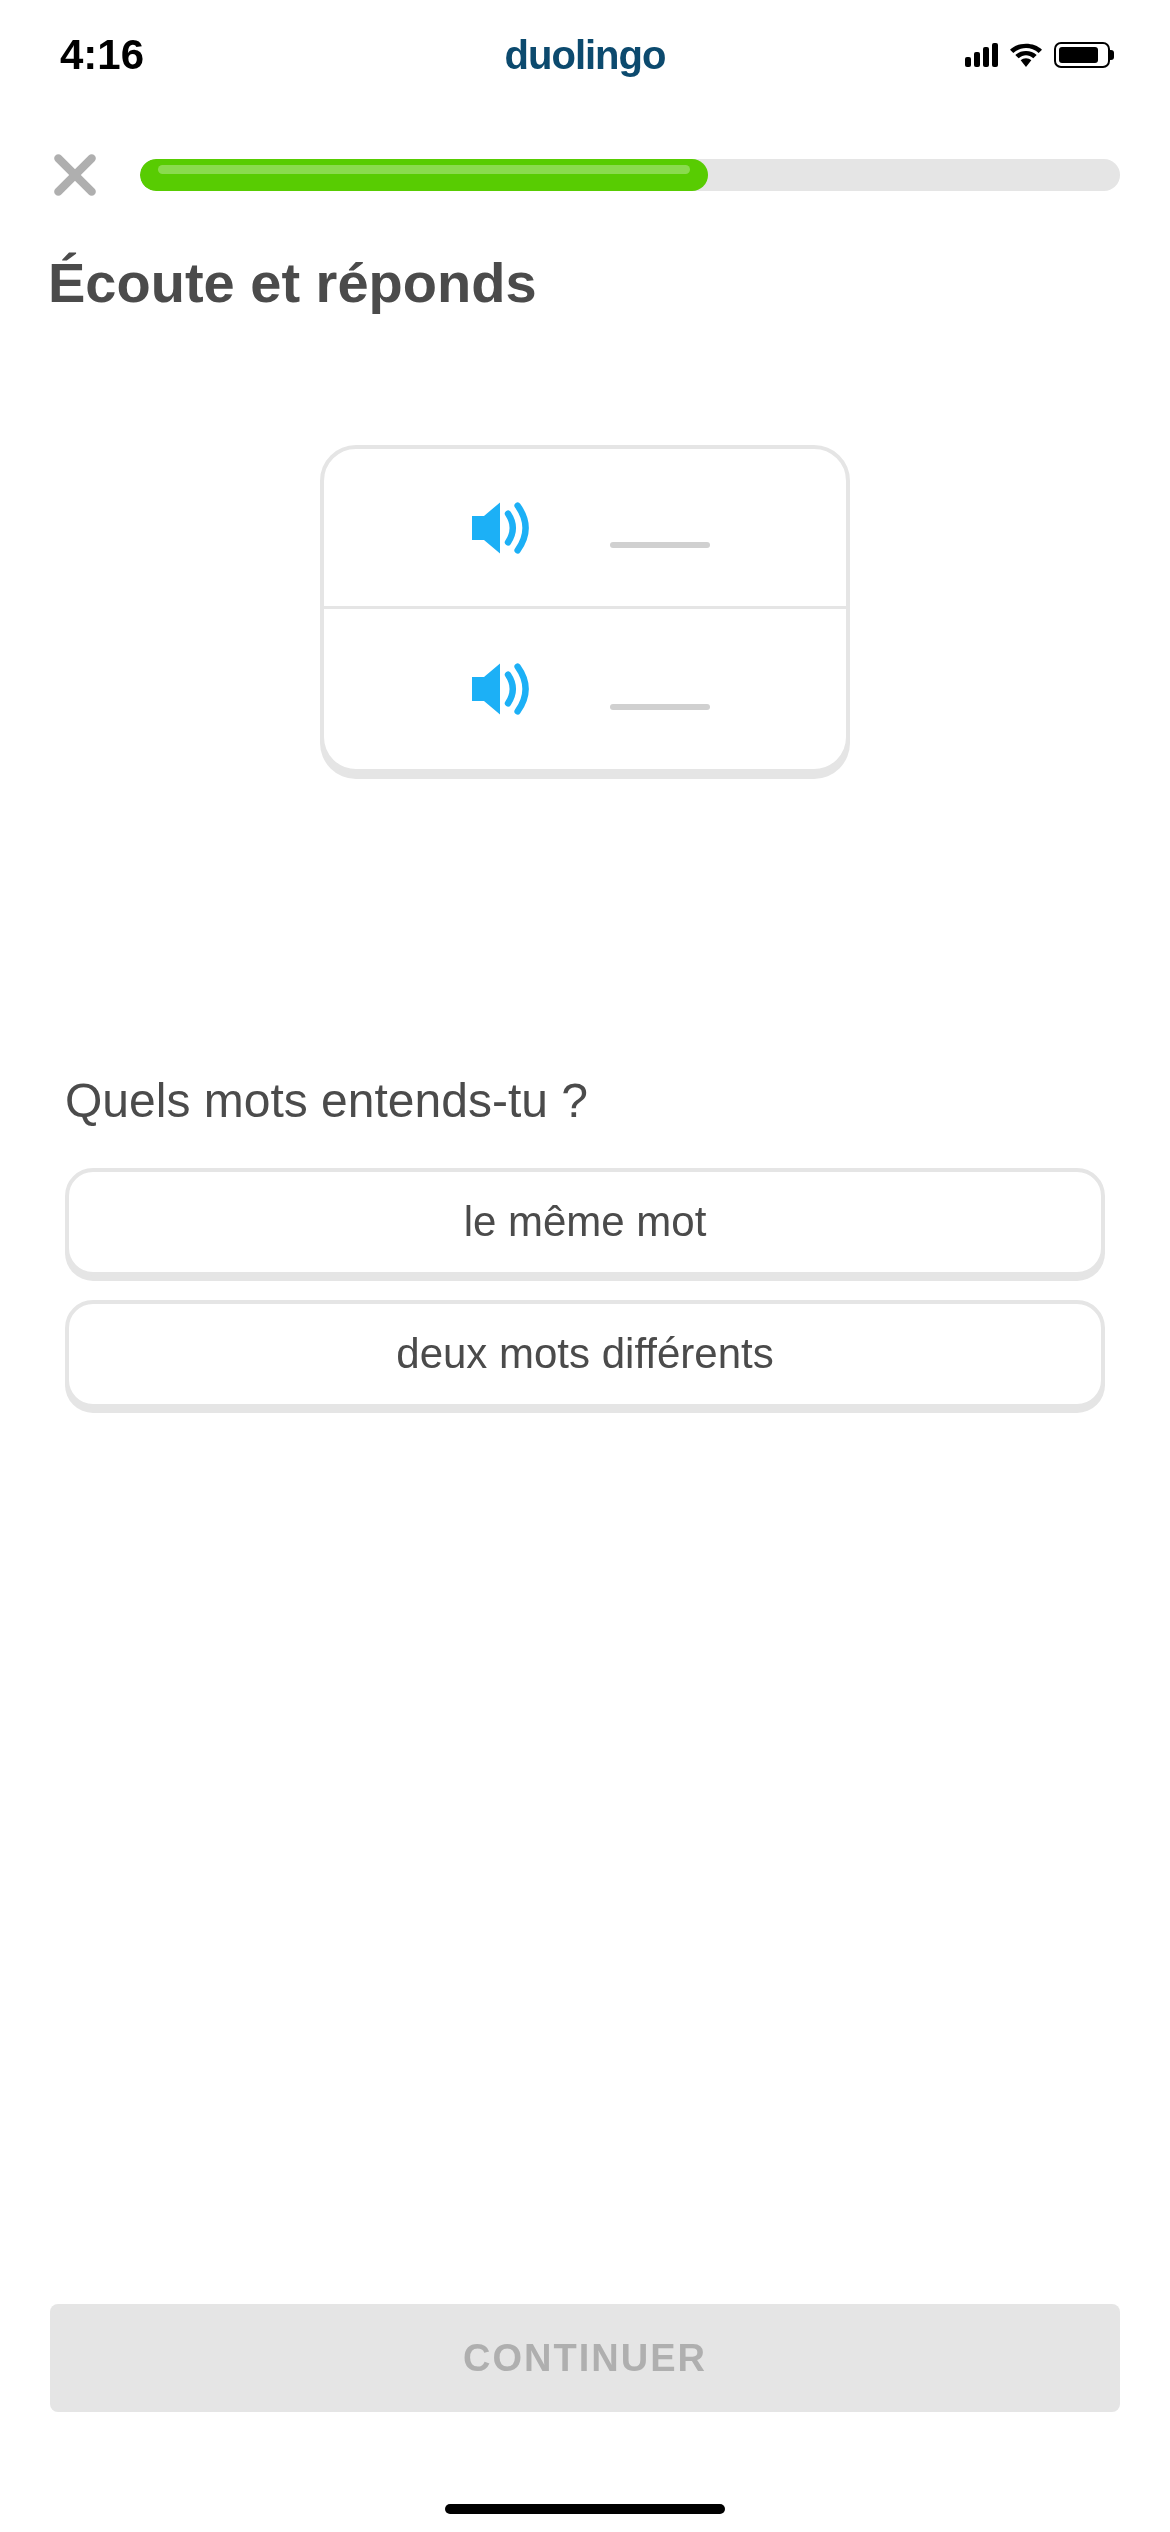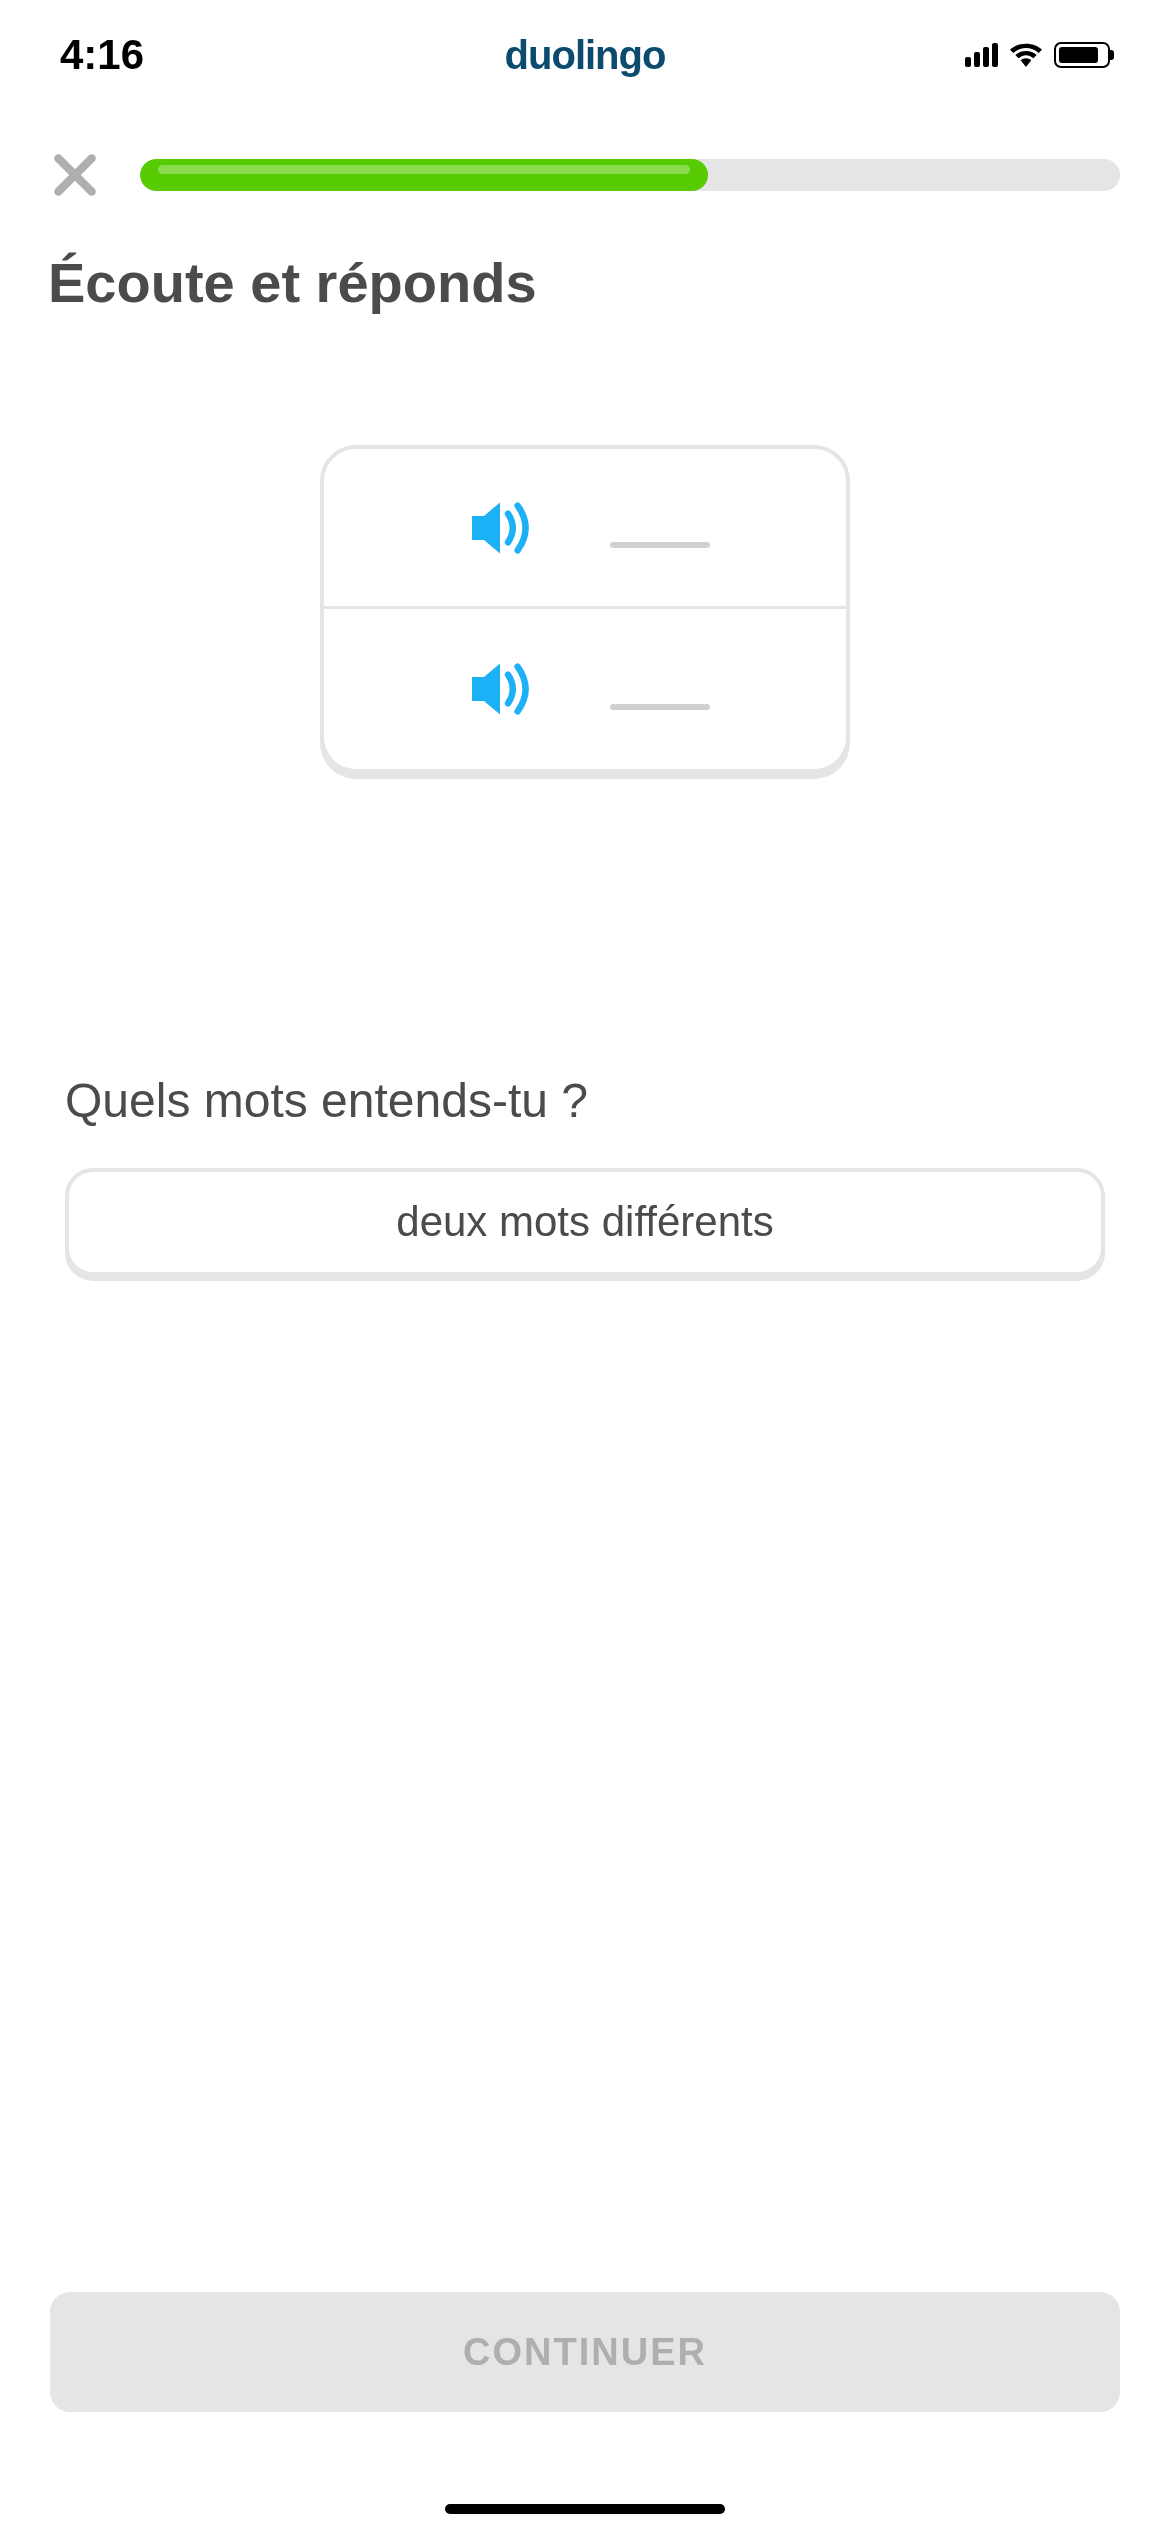--- a/index.html
+++ b/index.html
@@ -236,24 +236,24 @@
     .continue-section {
       position: absolute;
       bottom: 120px;
       left: 0;
       right: 0;
       padding: 0 50px;
     }
     
     .continue-btn {
       width: 100%;
-      height: 120px;
+      height: 108px;
       background: #e5e5e5;
       border: none;
-      border-radius: 20px;
+      border-radius: 8px;
       font-size: 38px;
       font-weight: 700;
       color: #afafaf;
       letter-spacing: 2px;
       cursor: pointer;
       font-family: inherit;
     }
     
     
     .home-indicator {
@@ -320,20 +320,21 @@
         <path d="M72 22 Q92 50 72 78" stroke="#1cb0f6" stroke-width="8" fill="none" stroke-linecap="round"></path>
       </svg>
       <div class="audio-blank"></div>
     </div>
   </div>
 </div>
 
 <div class="question">Quels mots entends-tu ?</div>
 
 <div class="options">
+  <button class="option-btn">le même mot</button>
   <button class="option-btn">deux mots différents</button>
 </div>
 
 <div class="continue-section">
   <button class="continue-btn">CONTINUER</button>
 </div>
 
 <div class="home-indicator"></div>
 
 </body></html>

